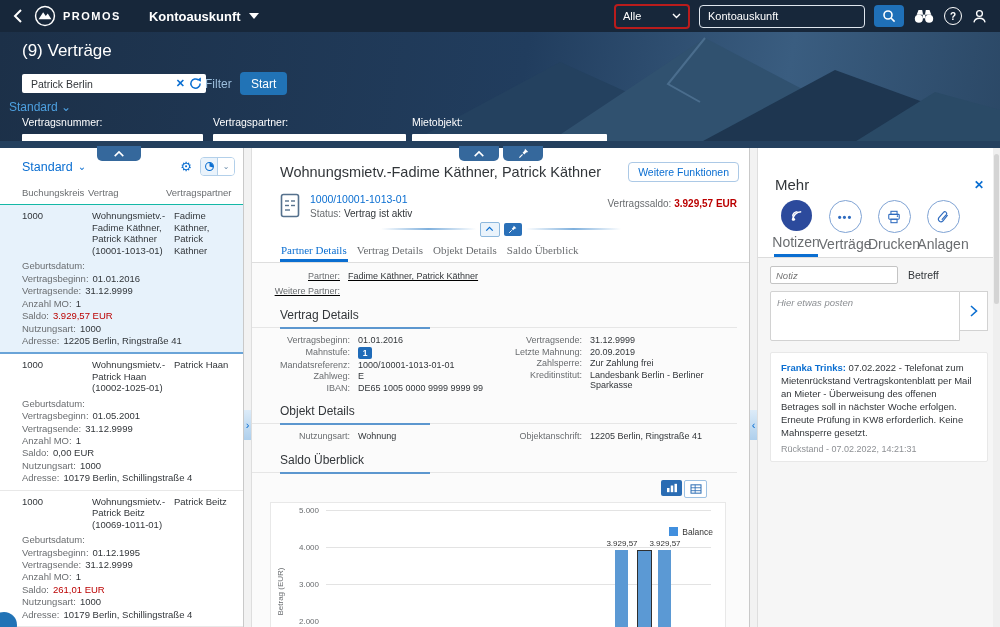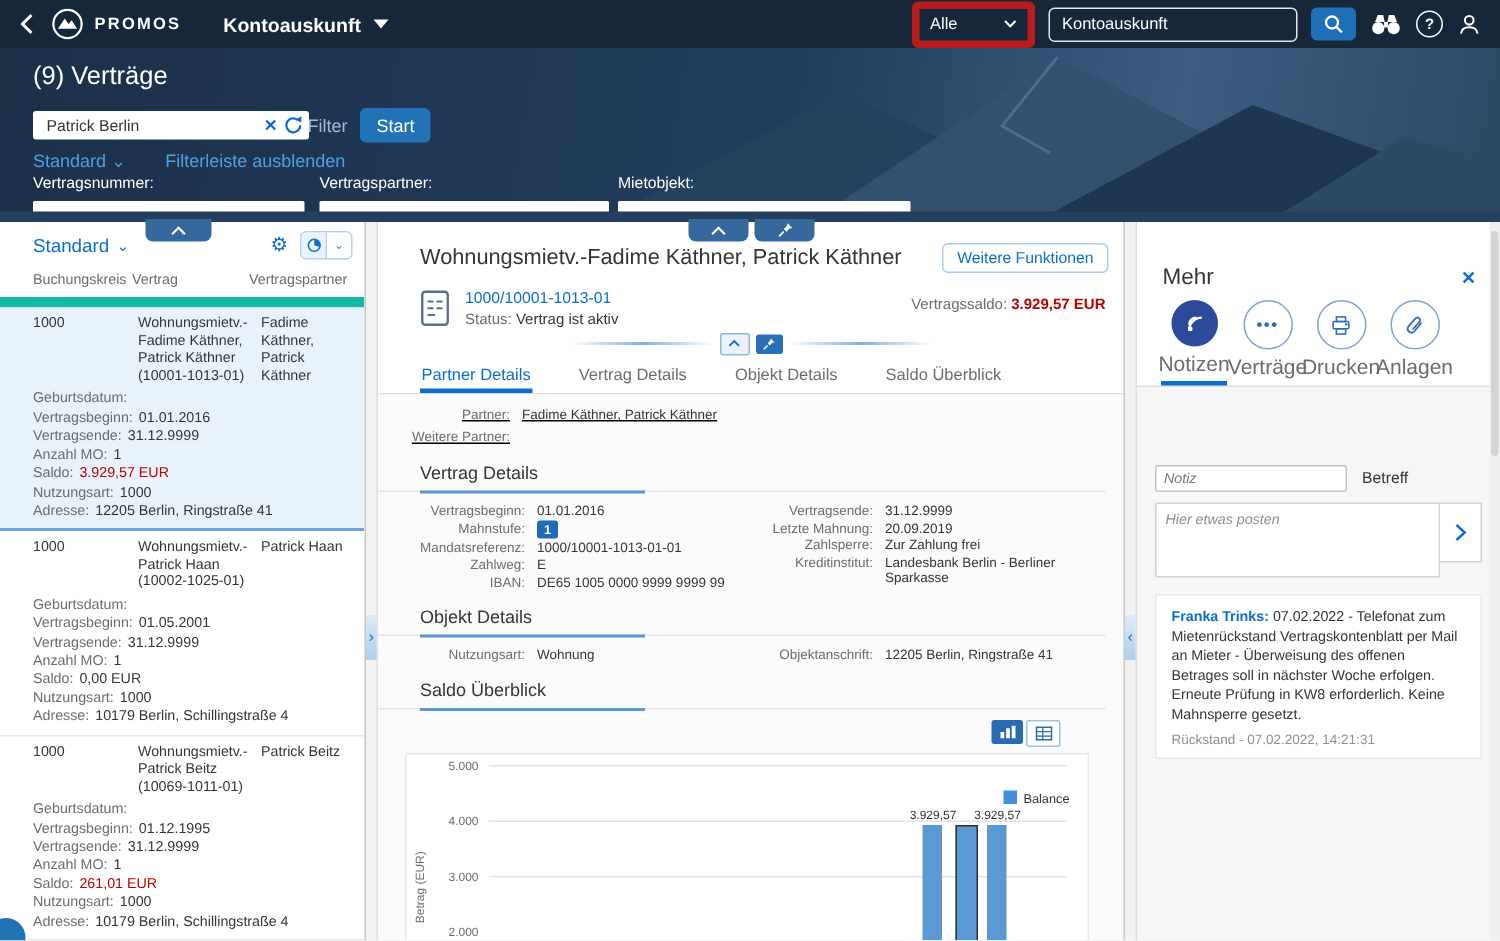--- a/index.html
+++ b/index.html
@@ -5,57 +5,57 @@
   html,body{margin:0;padding:0;background:#e9e9e9;}
   #app{position:relative;width:1000px;height:627px;overflow:hidden;font-family:"Liberation Sans",sans-serif;background:#fff;}
   
   .topbar{position:absolute;top:0;left:0;right:0;height:32px;background:#17273a;display:flex;align-items:center;color:#fff;z-index:20;}
   .tb-back{width:34px;display:flex;justify-content:center;cursor:pointer;}
   .tb-logo{display:flex;align-items:center;gap:7px;margin-right:28px;}
   .tb-appname{font-size:11px;font-weight:bold;letter-spacing:1.5px;}
   .tb-title{font-size:13px;font-weight:bold;margin-right:8px;}
   .caret-down{width:0;height:0;border-left:5px solid transparent;border-right:5px solid transparent;border-top:6px solid #fff;display:inline-block;}
   .tb-right{margin-left:auto;display:flex;align-items:center;gap:9px;padding-right:12px;}
-  .tb-select{display:flex;align-items:center;justify-content:space-between;width:58px;height:21px;border:5px solid #b91c1c;border-radius:4px;padding:0 7px;font-size:11px;}
+  .tb-select{display:flex;align-items:center;justify-content:space-between;width:58px;height:21px;border:2px solid #b91c1c;border-radius:4px;padding:0 7px;font-size:11px;}
   .tb-input{width:148px;height:21px;border:1px solid #dfe6ee;border-radius:4px;background:transparent;color:#fff;font-size:11px;padding:0 8px;font-family:"Liberation Sans",sans-serif;}
   .tb-searchbtn{width:30px;height:22px;background:#1f70b8;border-radius:4px;display:flex;align-items:center;justify-content:center;cursor:pointer;}
   .tb-icon{display:flex;align-items:center;justify-content:center;cursor:pointer;}
   .help-circle{width:16px;height:16px;border:1.4px solid #fff;border-radius:50%;font-size:10px;font-weight:bold;display:flex;align-items:center;justify-content:center;}
   
   .hero{position:absolute;top:32px;left:0;right:0;height:116px;background:linear-gradient(100deg,#1c3048 0%,#213d5e 52%,#3a5d80 78%,#2b4866 100%);overflow:hidden;}
   .hero svg.mountains{position:absolute;inset:0;width:100%;height:100%;}
   .hero::after{content:"";position:absolute;left:0;right:0;bottom:0;height:7px;background:#24405e;}
   .hero-title{position:absolute;left:22px;top:9px;color:#fff;font-size:17px;}
   .hero-search{position:absolute;left:22px;top:42px;width:173px;height:19px;background:#fff;border-radius:2px;display:flex;align-items:center;padding:0 4px 0 7px;}
   .hero-search input{border:0;outline:0;flex:1;font-size:10.5px;color:#32363a;font-family:"Liberation Sans",sans-serif;min-width:0;}
   .hs-x{color:#0a6ed1;font-weight:bold;font-size:11px;padding:0 4px;cursor:pointer;}
   .hero-filterlbl{position:absolute;left:205px;top:45px;color:#9cbedc;font-size:12px;}
   .hero-start{position:absolute;left:240px;top:40px;height:23px;padding:0 11px;background:#2173b6;color:#fff;font-size:12px;border-radius:4px;display:flex;align-items:center;cursor:pointer;}
-  .hero-links{position:absolute;left:22px;top:68px;font-size:12px;color:#4da0e0;display:flex;gap:26px;}
+  .hero-links{position:absolute;left:9px;top:68px;font-size:12px;color:#4da0e0;display:flex;gap:26px;flex-direction:column;}
   .hero-links .lnk{cursor:pointer;}
   .hf{position:absolute;top:84px;}
   .hf label{display:block;color:#fff;font-size:10.5px;margin-bottom:3px;}
   .hf input{height:16px;border:0;border-radius:1px;width:100%;background:#fff;font-family:"Liberation Sans",sans-serif;font-size:10px;padding:0 4px;}
   
   .htab{position:absolute;top:146px;height:15px;background:#35689c;border-radius:0 0 5px 5px;display:flex;align-items:center;justify-content:center;z-index:15;cursor:pointer;}
   
   .content{position:absolute;top:148px;left:0;right:0;bottom:0;display:flex;}
   .vdiv{width:7px;background:#f2f2f2;border-left:1px solid #c9c9c9;border-right:1px solid #dedede;position:relative;}
   .vdiv .handle{position:absolute;top:262px;left:0;right:0;height:30px;background:linear-gradient(180deg,#dcebf8,#aecfec);display:flex;align-items:center;justify-content:center;color:#0a6ed1;font-size:11px;cursor:pointer;}
   
   .lpanel{width:243px;background:#fff;overflow:hidden;display:flex;flex-direction:column;}
   .lp-head{height:30px;display:flex;align-items:center;padding:4px 8px 0 22px;}
   .lp-view{color:#0a6ed1;font-size:12.5px;cursor:pointer;display:flex;align-items:center;gap:5px;}
   .lp-view .chev{font-size:10px;}
   .lp-tools{margin-left:auto;display:flex;align-items:center;gap:8px;}
   .gear{color:#0a6ed1;font-family:"DejaVu Sans",sans-serif;font-size:13px;cursor:pointer;}
   .seg{display:flex;border:1px solid #b3d0ea;border-radius:4px;overflow:hidden;height:17px;}
   .seg .cell{display:flex;align-items:center;justify-content:center;width:16px;cursor:pointer;background:#eaf3fb;}
   .seg .cell+.cell{border-left:1px solid #b3d0ea;background:#fff;color:#6a8cab;font-size:8px;}
-  .lp-cols{display:grid;grid-template-columns:66px 78px 1fr;padding:6px 6px 6px 22px;color:#6a6d70;font-size:9.5px;border-bottom:7px solid #14b8a6;}
+  .lp-cols{display:grid;grid-template-columns:66px 78px 1fr;padding:6px 6px 6px 22px;color:#6a6d70;font-size:9.5px;border-bottom:1px solid #14b8a6;}
   .lrow{border-bottom:1px solid #e8e8e8;padding:5px 6px 5px 22px;cursor:pointer;}
   .lrow.selected{background:#e7f2fb;border-bottom:2px solid #6aa4d8;}
   .lrow-top{display:grid;grid-template-columns:66px 78px 1fr;column-gap:4px;font-size:9.5px;color:#32363a;line-height:11.5px;}
   .ldets{margin-top:4px;}
   .ldet{font-size:9.5px;line-height:12.4px;}
   .ldet .dl{color:#6a6d70;margin-right:4px;}
   .ldet .dv{color:#32363a;}
   .ldet .dv.neg{color:#bb0000;}
   
   .mpanel{flex:1;background:#fff;display:flex;flex-direction:column;overflow:hidden;position:relative;}
@@ -67,21 +67,21 @@
   .obj-status{font-size:10px;margin-top:3px;}
   .lblgray{color:#6a6d70;}
   .valdark{color:#32363a;}
   .obj-saldo{position:absolute;right:12px;top:50px;font-size:10px;}
   .neg-bold{color:#bb0000;font-weight:bold;}
   .mini-collapse{height:20px;display:flex;align-items:center;justify-content:center;gap:4px;}
   .mini-collapse::before,.mini-collapse::after{content:"";height:2px;width:95px;background:linear-gradient(90deg,rgba(42,112,184,0),#7fb0dd,rgba(42,112,184,0));}
   .mini-btn{width:18px;height:13px;border-radius:2px;display:flex;align-items:center;justify-content:center;cursor:pointer;}
   .mini-btn.up{background:#eaf3fb;border:1px solid #8db8dd;}
   .mini-btn.pin{background:#2a70b8;}
-  .tabs{display:flex;gap:30px;padding-left:28px;border-bottom:1px solid #dedede;background:#fff;}
+  .tabs{display:flex;gap:8px;padding-left:28px;border-bottom:1px solid #dedede;background:#fff;font-family:Liberation Serif, serif;}
   .tab{font-size:11px;color:#6a6d70;padding:5px 1px 6px;cursor:pointer;}
   .tab.active{color:#0a6ed1;border-bottom:3px solid #0a6ed1;padding-bottom:3px;}
   .mcontent{flex:1;background:#fbfbfb;padding:7px 12px 0 0;overflow:hidden;}
   .frow{display:flex;font-size:9px;line-height:10.6px;margin-bottom:1px;}
   .flbl{width:98px;text-align:right;color:#6a6d70;padding-right:8px;flex:0 0 98px;}
   .fval{color:#32363a;}
   .prow{line-height:13.5px;text-decoration:underline;}
   .prow .flbl{width:88px;flex-basis:88px;}
   .badge{display:inline-block;min-width:12px;height:12px;background:#1f6bb8;color:#fff;border-radius:2px;font-size:8.5px;font-weight:bold;text-align:center;line-height:12px;padding:0 1px;}
   .f2col{display:flex;}
@@ -111,21 +111,21 @@
   .rp-close{margin-left:auto;color:#0a6ed1;font-size:12px;font-weight:bold;cursor:pointer;padding:2px 4px;}
   .rp-nav{display:flex;gap:9px;padding:0 0 0 18px;border-bottom:1px solid #dcdcdc;}
   .nav-item{width:40px;display:flex;flex-direction:column;align-items:center;cursor:pointer;padding-bottom:5px;position:relative;}
   .nav-circle{width:31px;height:31px;border-radius:50%;display:flex;align-items:center;justify-content:center;}
   .nav-circle.outline{border:1px solid #7fa3d4;background:#fff;color:#2e6bbf;}
   .nav-circle.fill{background:#2c4a9c;}
   .nav-lbl{font-size:14px;color:#6a6d70;margin-top:3px;white-space:nowrap;}
   .nav-item.active::after{content:"";position:absolute;bottom:0;left:-2px;right:-2px;height:3px;background:#0a6ed1;}
   .dots{font-size:11px;letter-spacing:1px;color:#2e6bbf;font-weight:bold;}
   .rp-body{flex:1;background:#f6f6f6;padding:8px 12px 0 12px;position:relative;}
-  .notiz-row{display:flex;align-items:center;gap:10px;margin-top:44px;}
+  .notiz-row{display:flex;align-items:center;gap:10px;}
   .notiz-input{width:116px;height:16px;border:1px solid #c4c4c4;border-radius:2px;font-size:9.5px;font-style:italic;padding:0 5px;font-family:"Liberation Sans",sans-serif;color:#32363a;background:#fff;}
   .betreff{font-size:10.5px;color:#32363a;}
   .post-row{display:flex;margin-top:7px;}
   .post-box{flex:1;height:38px;background:#fff;border:1px solid #d2d2d2;border-radius:2px 0 0 2px;font-size:9.5px;font-style:italic;color:#8c8f93;padding:5px 6px;}
   .send-btn{width:27px;height:38px;background:#fff;border:1px solid #d2d2d2;border-left:0;display:flex;align-items:center;justify-content:center;color:#0a6ed1;font-size:13px;cursor:pointer;}
   .notecard{margin-top:11px;background:#fff;border:1px solid #e8e8e8;border-radius:2px;padding:8px 10px 7px;}
   .note-text{font-size:9.5px;line-height:13px;color:#32363a;}
   .note-author{color:#0a6ed1;font-weight:bold;margin-top:26px;}
   .note-meta{margin-top:5px;font-size:9px;color:#8d9094;}
   .rp-scroll{position:absolute;right:0;top:0;bottom:0;width:7px;background:#efefef;}

